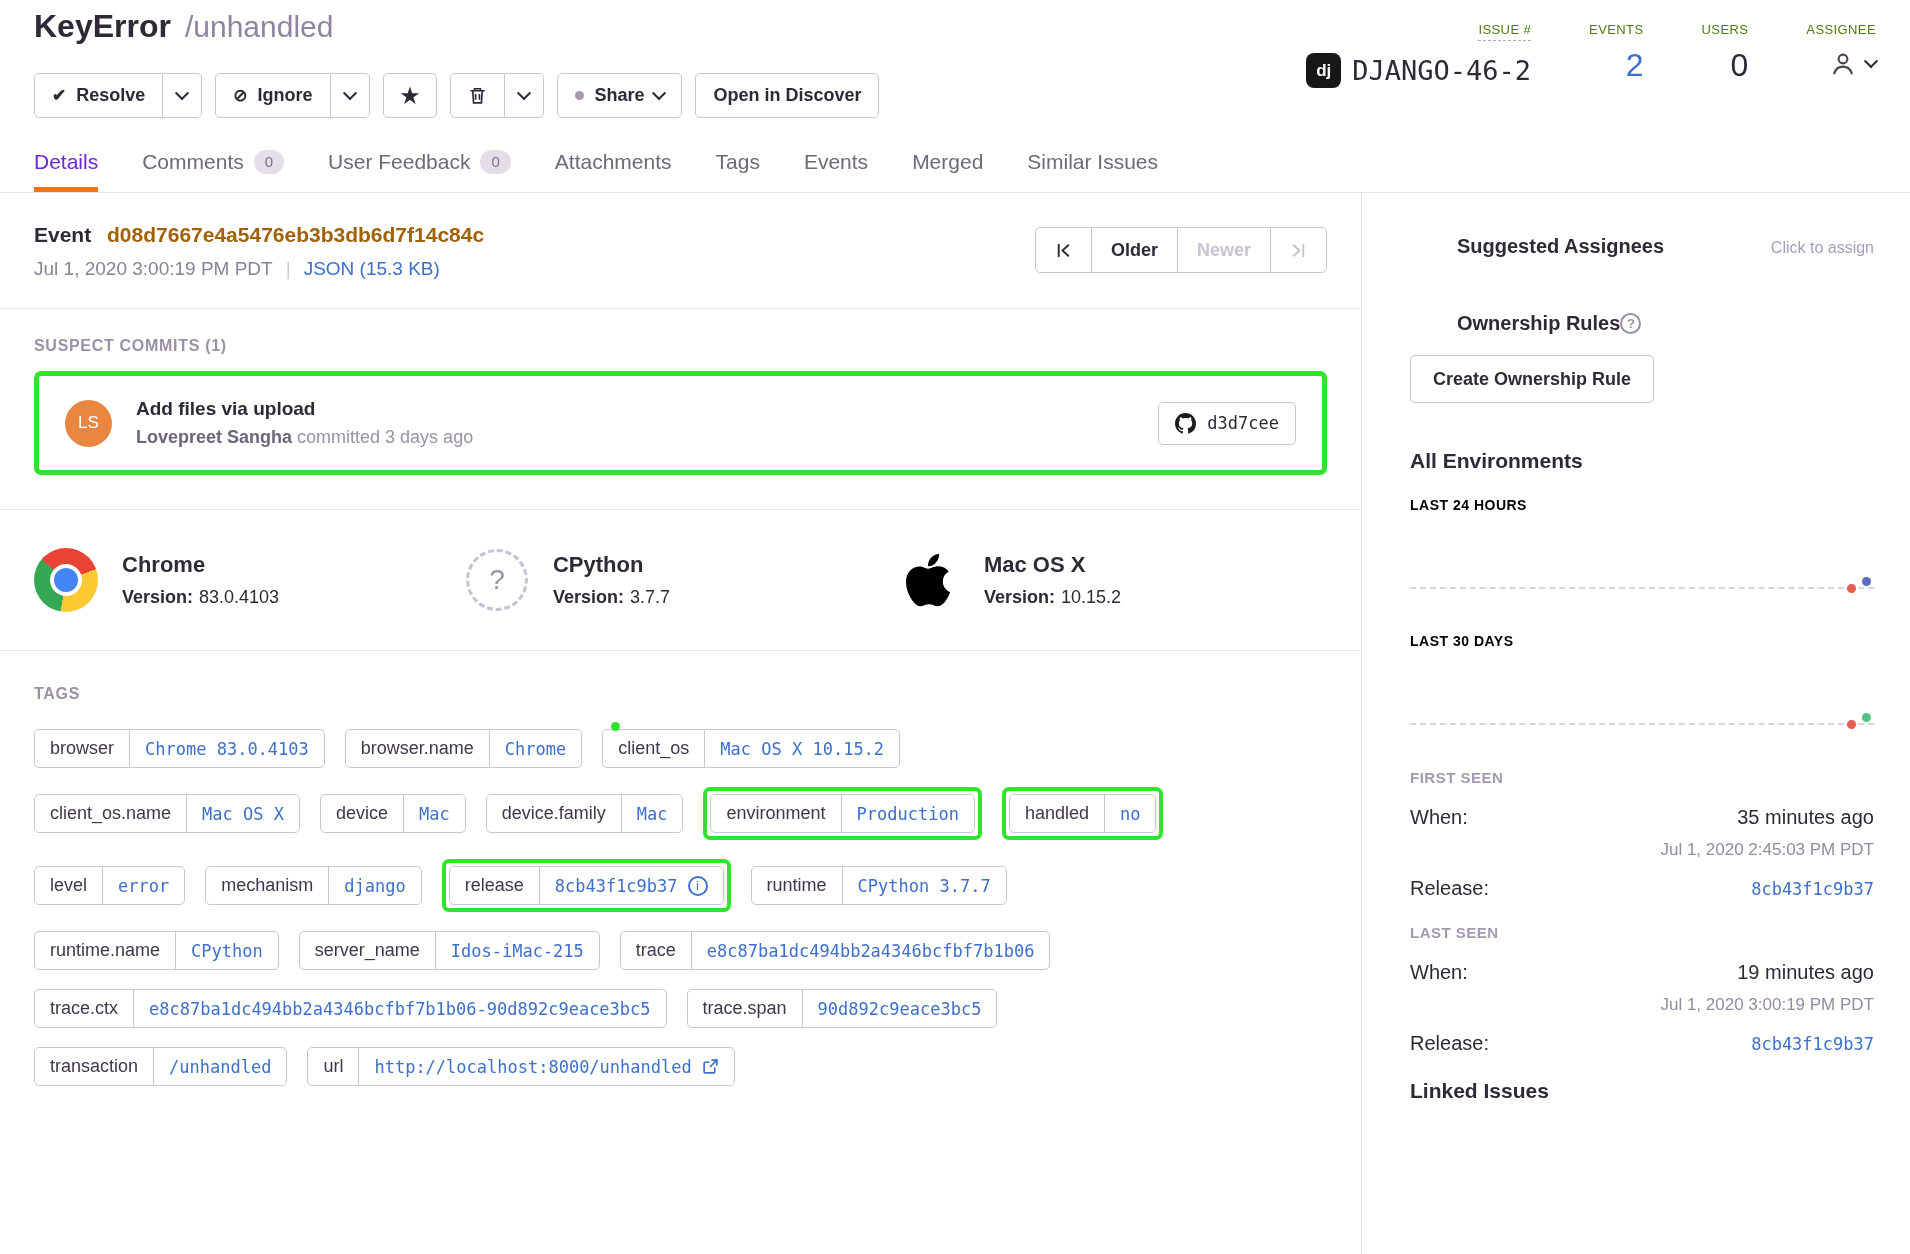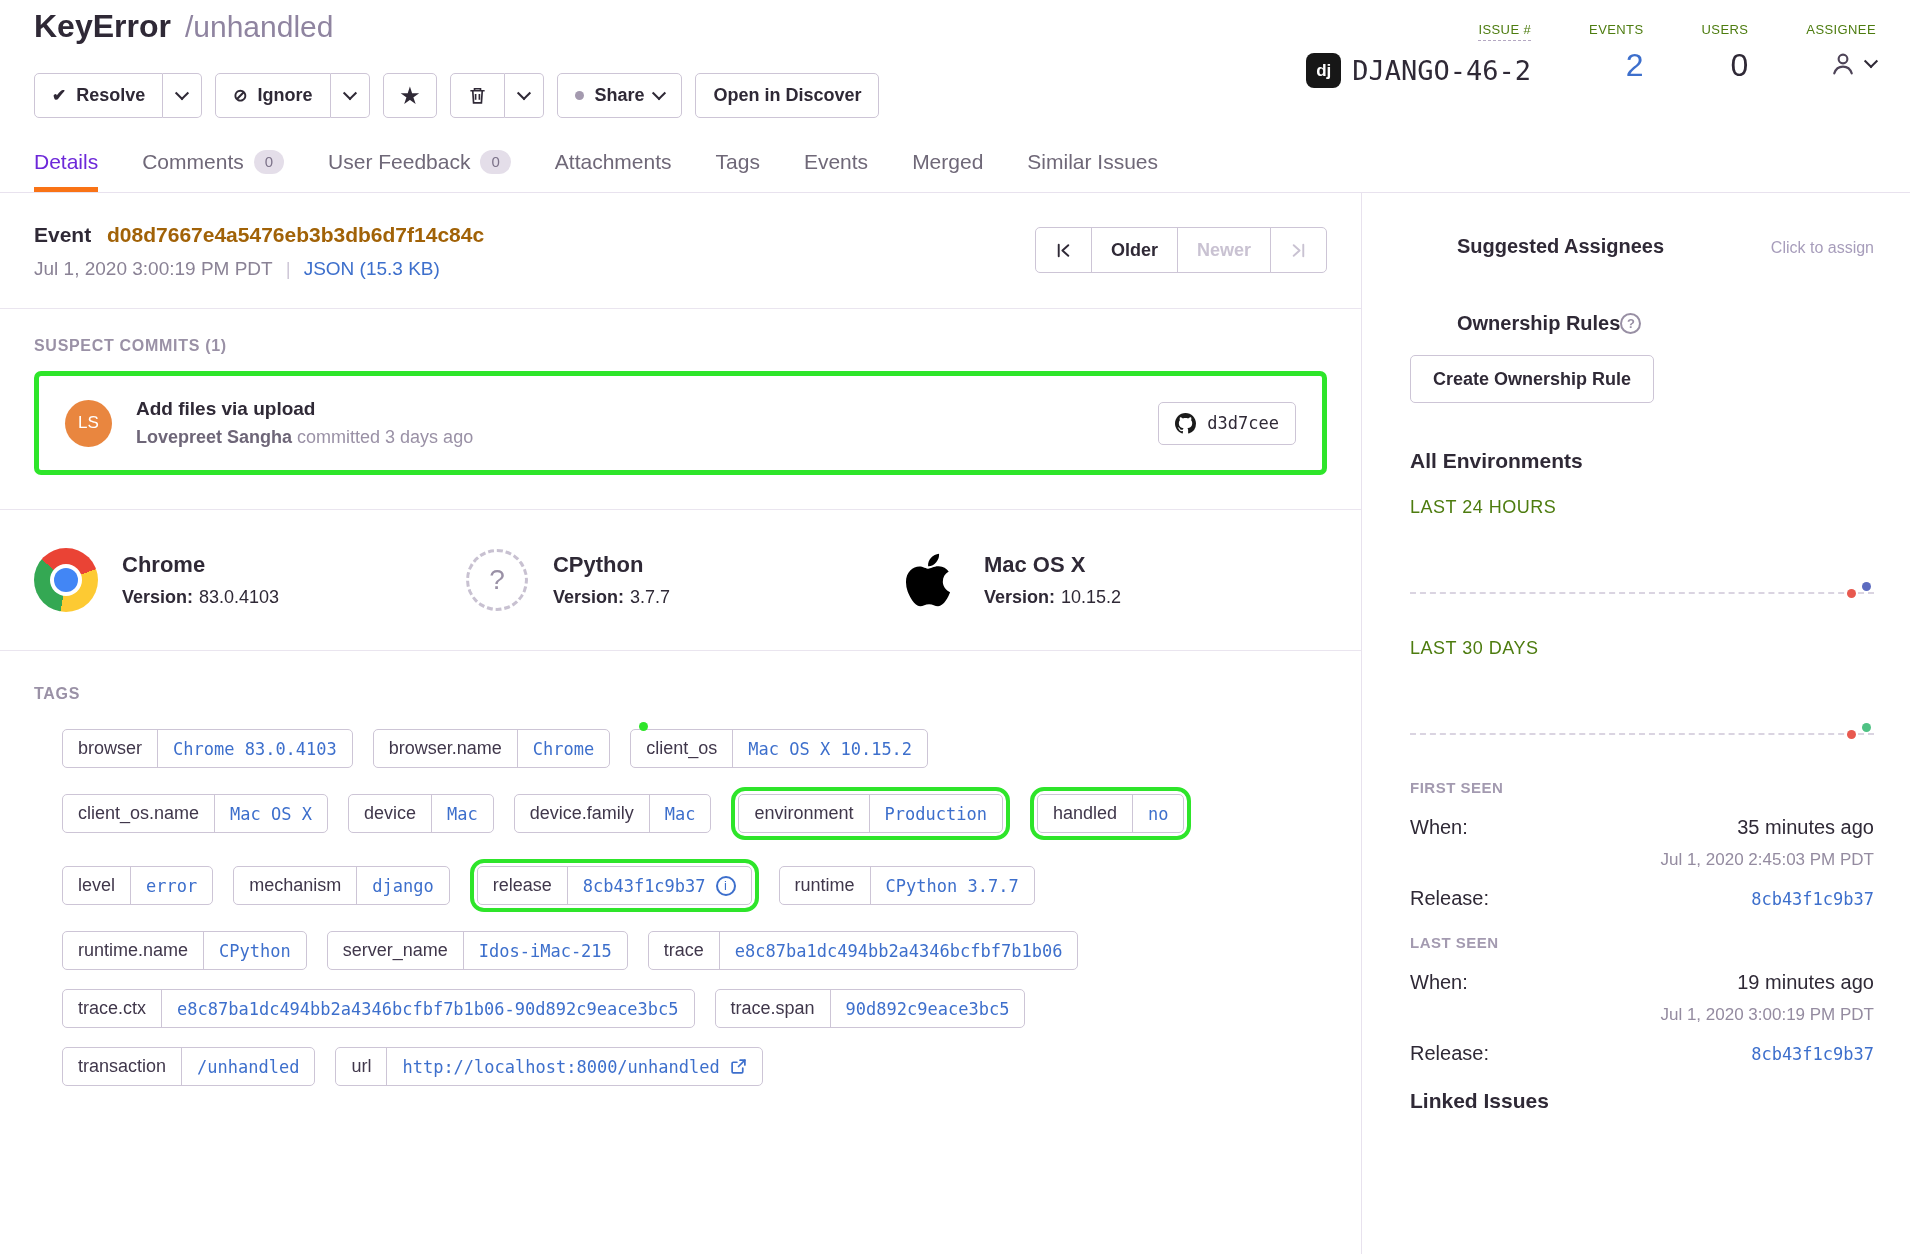--- a/index.html
+++ b/index.html
@@ -97,44 +97,44 @@
     display:flex; align-items:center; justify-content:center; }
   .chrome-white { width:32px; height:32px; border-radius:50%; background:#fff;
     display:flex; align-items:center; justify-content:center; }
   .chrome-blue { width:24px; height:24px; border-radius:50%; background:#4286f5; }
   .unknown-circle { width:62px; height:62px; border-radius:50%; border:3px dashed #c8c1d1; color:#9a91a6;
     font-size:28px; display:flex; align-items:center; justify-content:center; }
 
   
   .tags-section { padding:34px 34px 20px; }
   .tag-rows { margin-top:26px; }
-  .tag-row { display:flex; align-items:center; gap:20px; margin-bottom:19px;margin-left:28px; }
+  .tag-row { display:flex; align-items:center; gap:20px; margin-bottom:19px; }
   .tag-pill { display:inline-flex; align-items:stretch; border:1px solid #cdc5d6; border-radius:5px;
     background:#fff; height:39px; }
   .tag-key { display:flex; align-items:center; padding:0 15px; font-size:18px; color:#40374b;
     border-right:1px solid #cdc5d6; white-space:nowrap; }
   .tag-value { display:flex; align-items:center; gap:10px; padding:0 15px; font-size:17px;
     font-family:"DejaVu Sans Mono", monospace; color:#3d6fcc; text-decoration:none; cursor:pointer; white-space:nowrap; }
-  .annot { display:inline-flex; border:4px solid #2ee52a; border-radius:14px; padding:3px; }
+  .annot { display:inline-flex; border:4px solid #2ee52a; border-radius:7px; padding:3px; }
   .pill-wrap { position:relative; display:inline-flex; }
   .client-os-dot { position:absolute; top:-7px; left:9px; width:9px; height:9px; border-radius:50%; background:#2ee52a; }
   .info-circle { width:20px; height:20px; border:2px solid #3d6fcc; border-radius:50%; font-size:13px;
     font-family:"Liberation Sans", sans-serif; display:flex; align-items:center; justify-content:center; }
 
   
   .side-row { display:flex; justify-content:space-between; align-items:baseline; margin-bottom:54px; }
   .side-title { font-size:20px; font-weight:bold;margin-left:47px; }
   .side-hint { font-size:16px; color:#a79dbb; }
   .own-row { display:flex; align-items:center; margin-bottom:20px; }
   .help-circle { width:21px; height:21px; border:2px solid #988fa4; border-radius:50%; color:#988fa4;
     font-size:13px; font-weight:bold; display:flex; align-items:center; justify-content:center; }
   .create-btn { height:48px; padding:0 22px; background:#fff; border:1px solid #cdc5d6; border-radius:5px;
     font-size:18px; font-weight:600; color:#2f2936; margin-bottom:46px; }
   .env-title { font-size:21px; font-weight:bold; margin-bottom:24px; }
-  .spark-label { font-size:18px; font-weight:normal; color:#4d7c0f; letter-spacing:.5px; margin-bottom:4px; }
+  .spark-label { font-size:14px; font-weight:bold; color:#000000; letter-spacing:.5px; margin-bottom:4px; }
   .spark { position:relative; height:88px; margin-bottom:28px; }
   .spark-line { position:absolute; left:0; right:0; bottom:16px; border-top:2px dashed #dad4e1; }
   .spark-dot { position:absolute; width:9px; height:9px; border-radius:50%; }
   .seen-heading { font-size:15px; font-weight:bold; color:#a39ab0; letter-spacing:.5px; margin:14px 0 20px; }
   .seen-row { display:flex; justify-content:space-between; font-size:20px; margin-bottom:11px; }
   .seen-date { text-align:right; color:#948ba0; font-size:17px; margin-bottom:17px; }
   .release-row { display:flex; justify-content:space-between; align-items:center; margin-bottom:24px; font-size:20px; }
   .release-link { color:#3d6fcc; font-size:17px; text-decoration:none; cursor:pointer; }
   .linked-title { font-size:21px; font-weight:bold; margin-top:8px; }
 </style>

